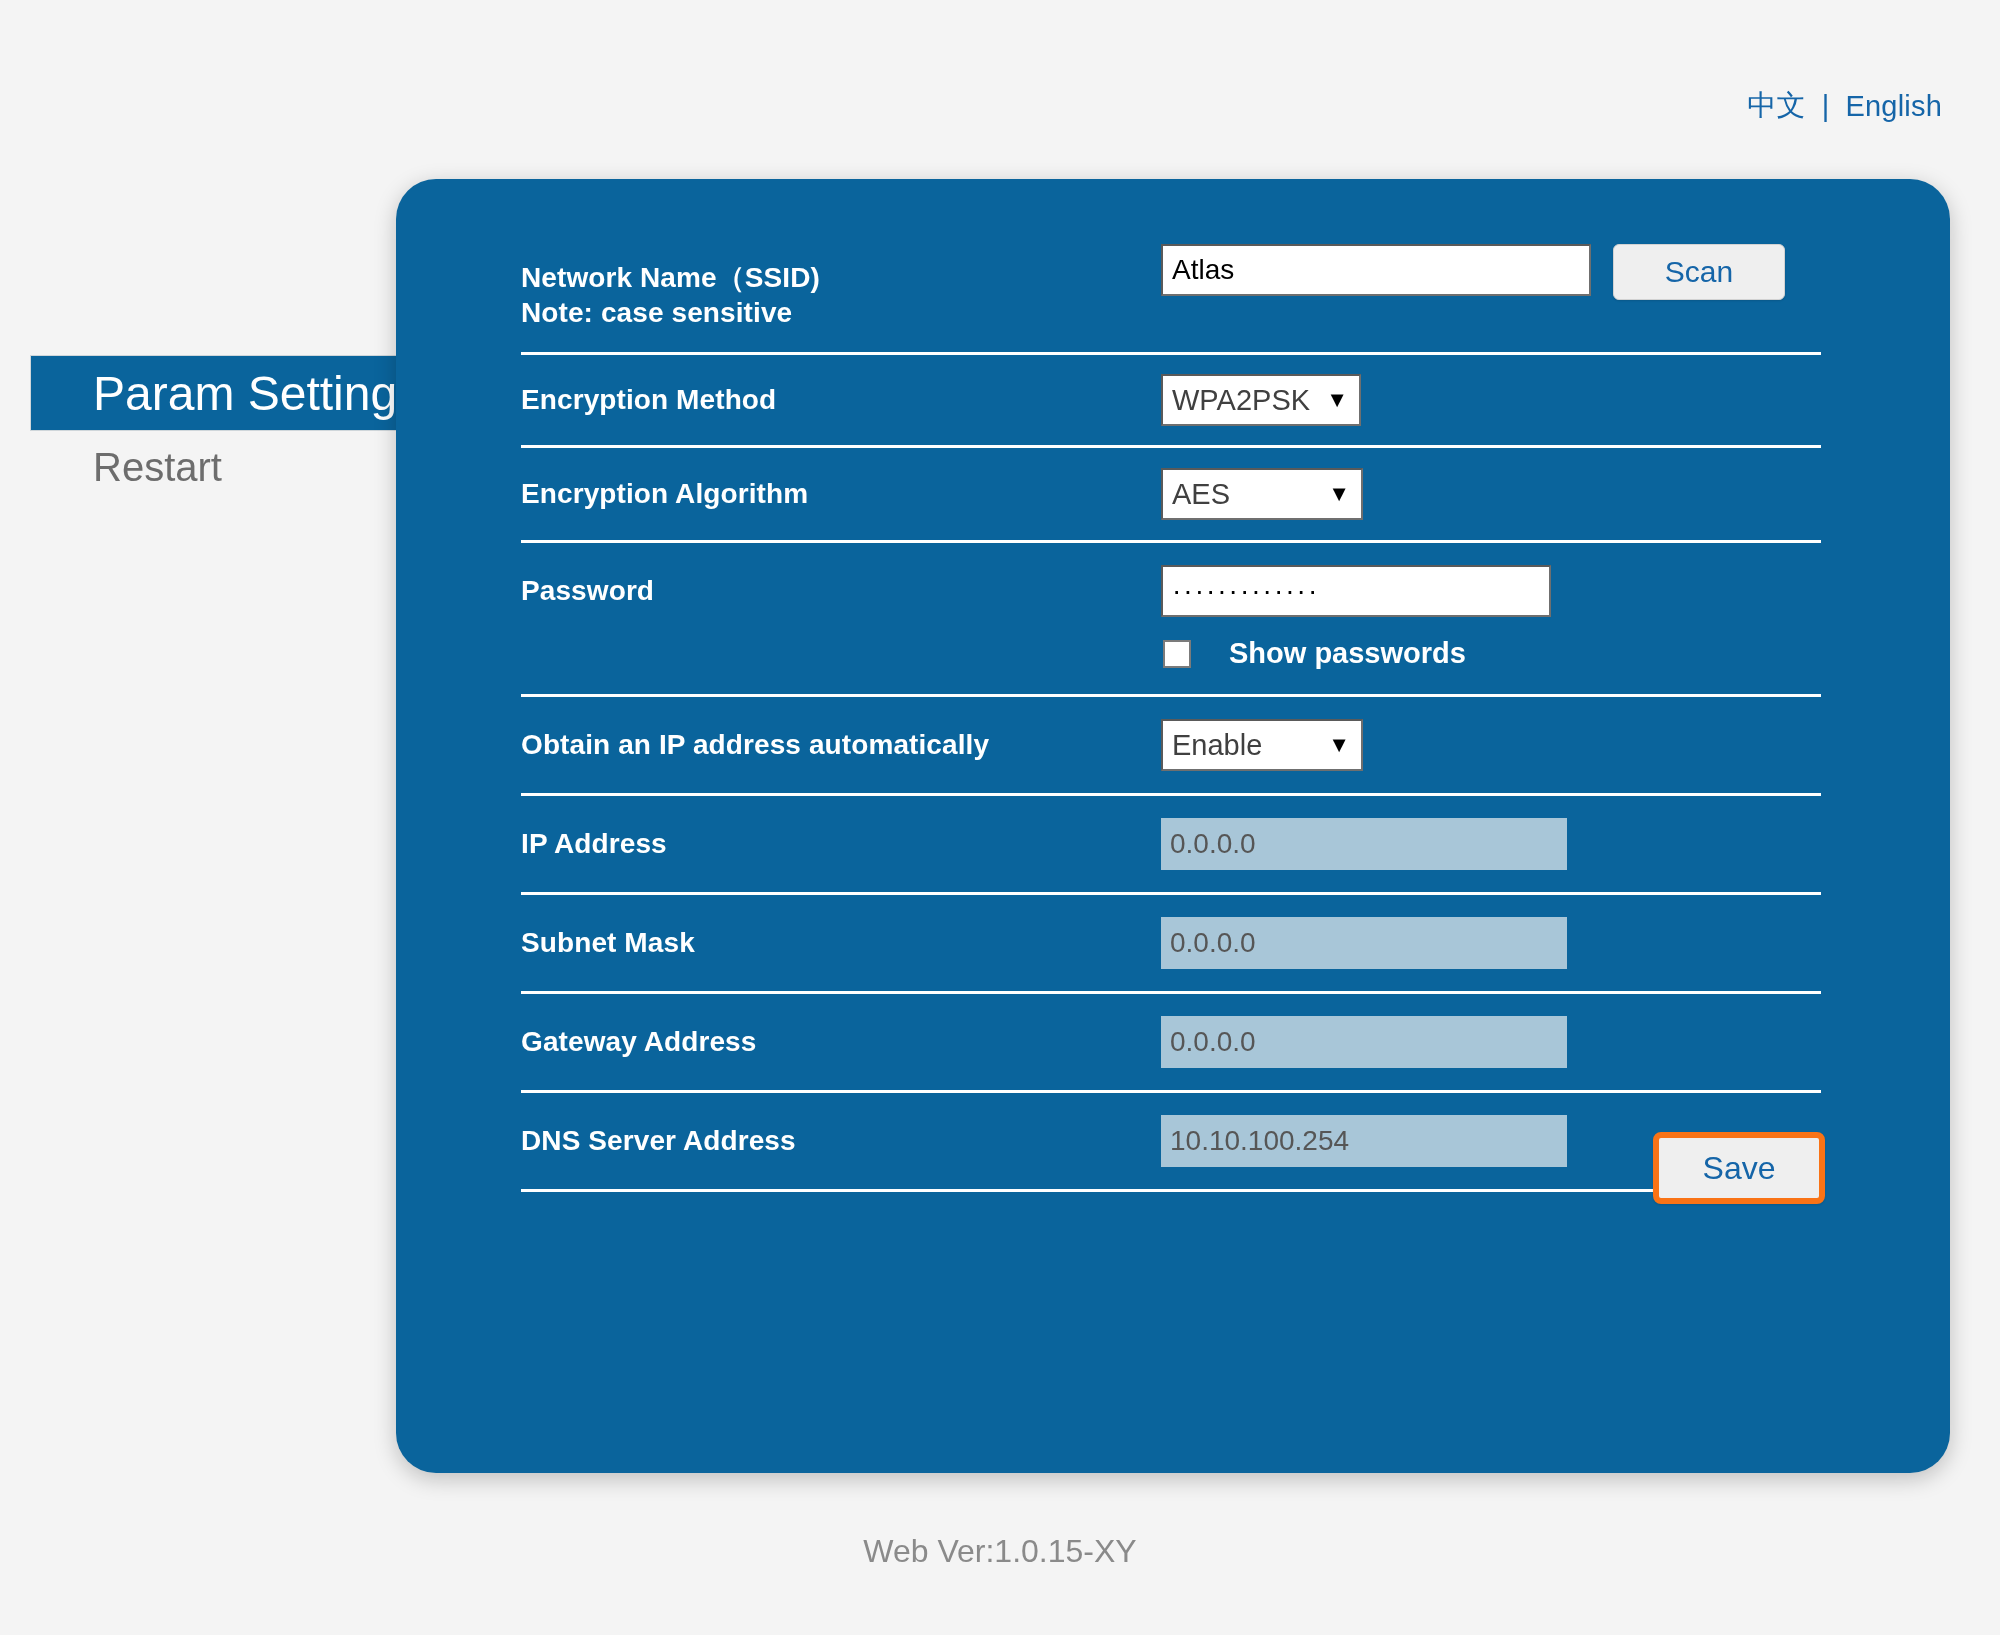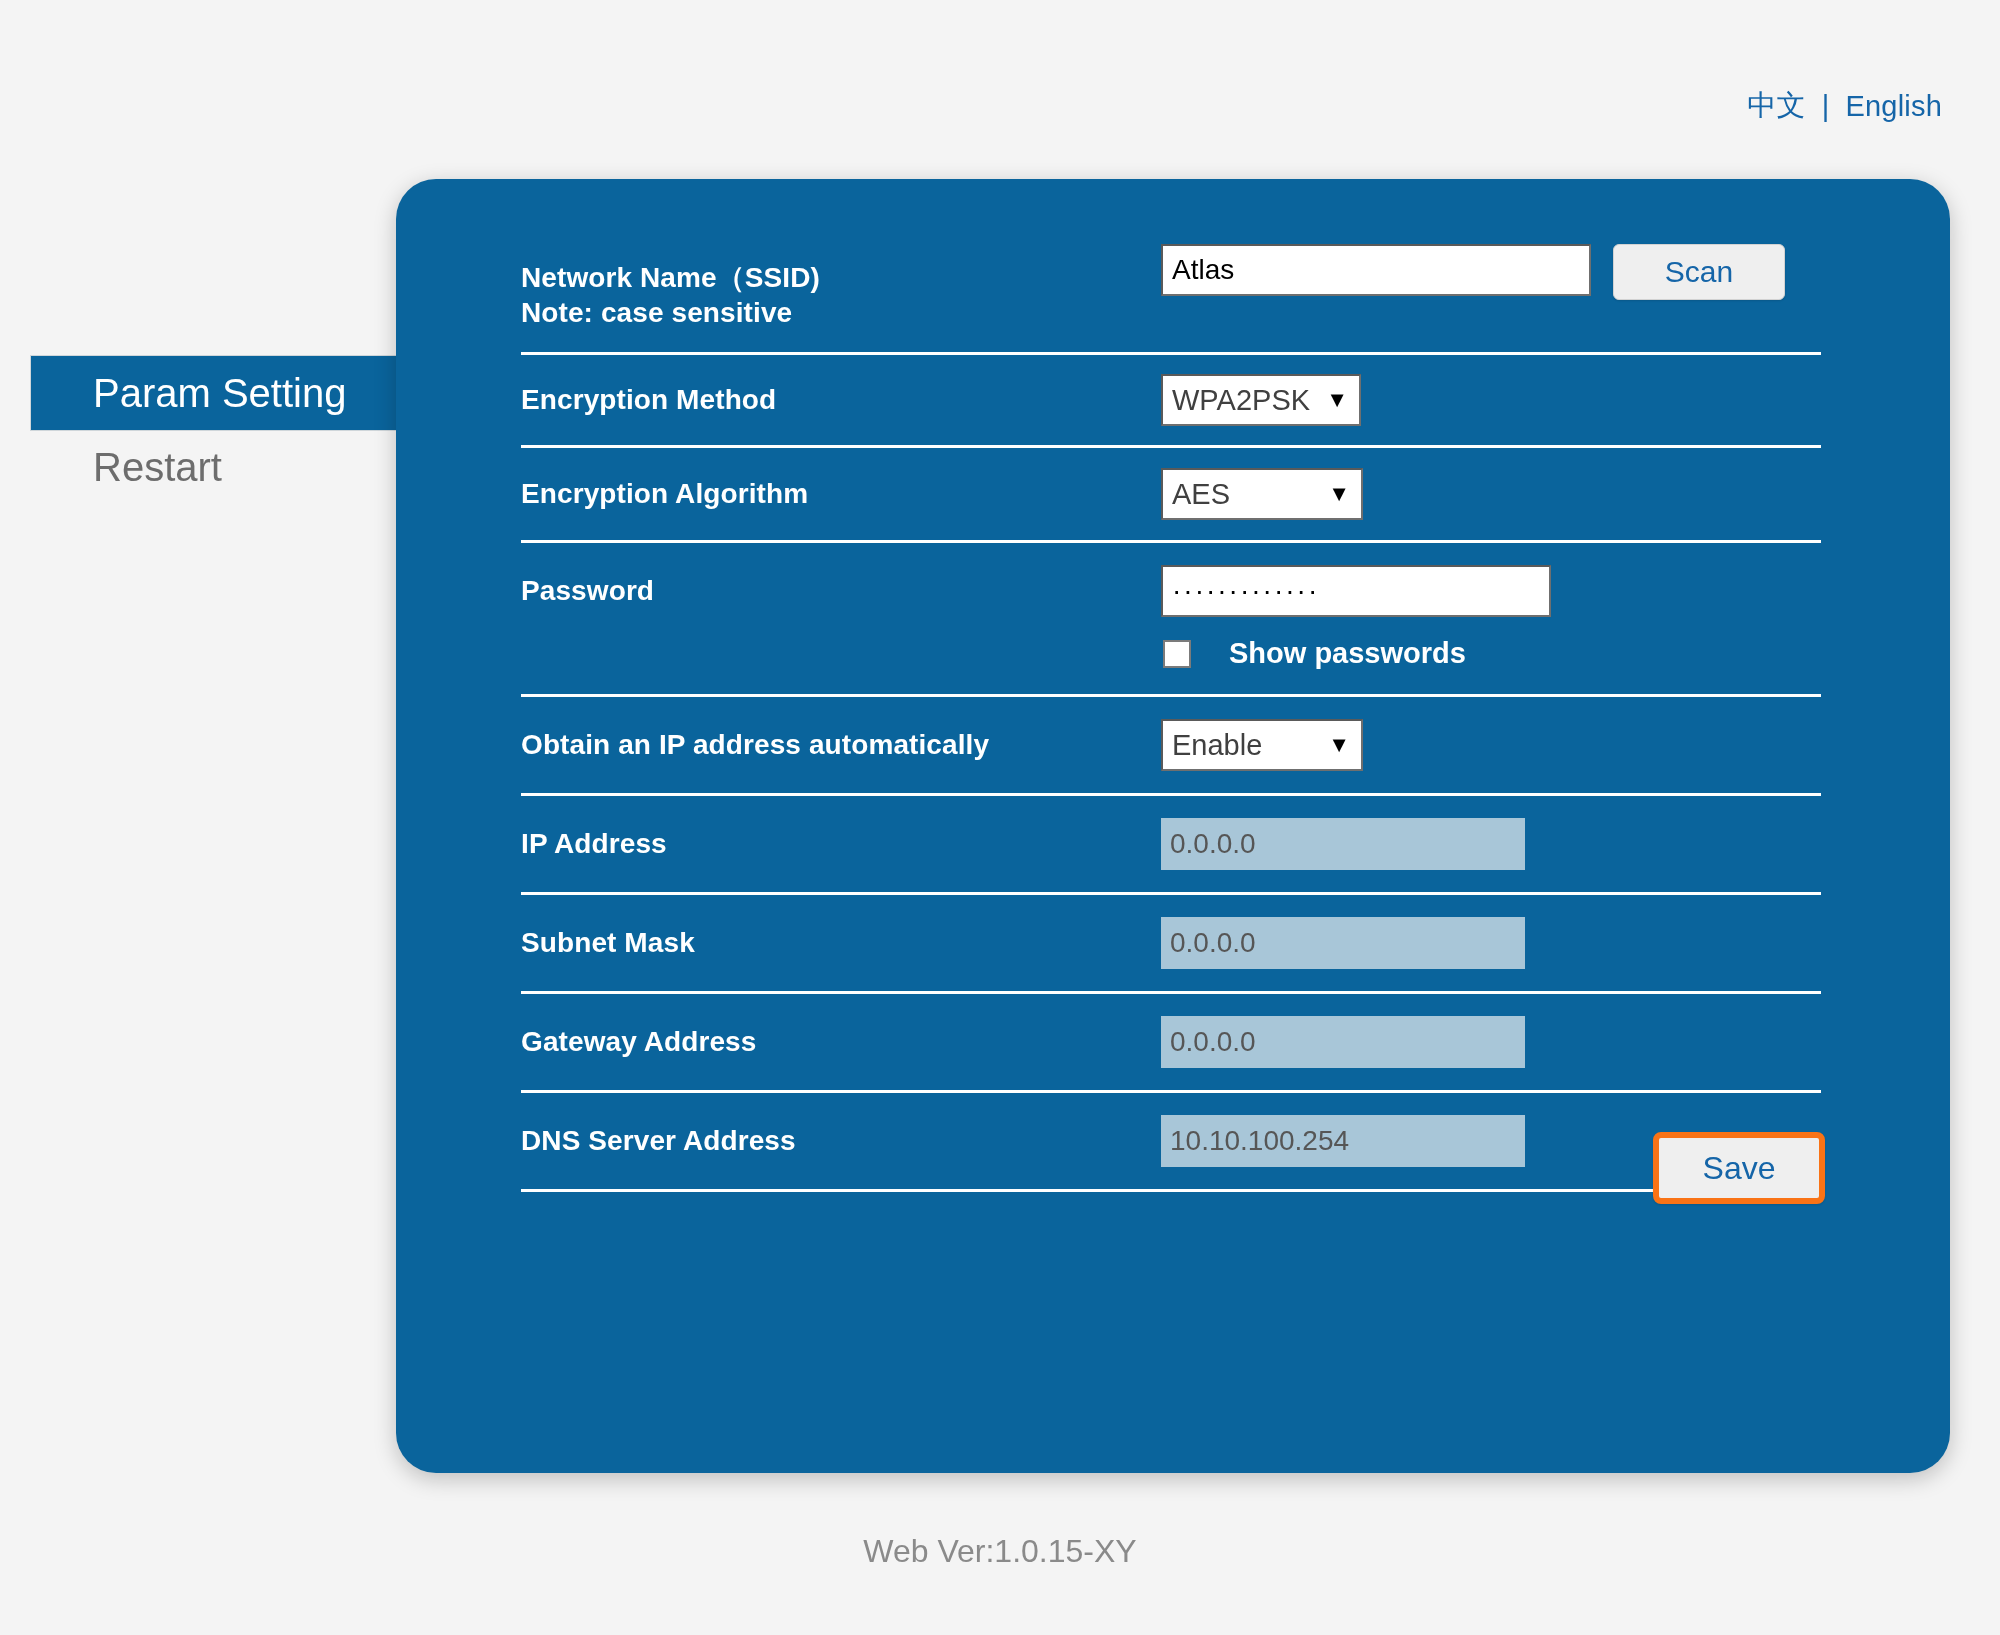--- a/index.html
+++ b/index.html
@@ -46,21 +46,21 @@
     z-index: 1;
   }
   .menu-item-active {
     background: #0a649c;
     color: #ffffff;
     height: 76px;
     margin-left: 30px;
     display: flex;
     align-items: center;
     padding-left: 62px;
-    font-size: 40px;
+    font-size: 48px;
     box-sizing: border-box;
     border: 1px solid #cfd6da;
     white-space: nowrap;
   }
   .menu-item {
     color: #6d6d6d;
     height: 72px;
     display: flex;
     align-items: center;
     padding-left: 93px;
@@ -135,21 +135,21 @@
     font-size: 28px;
     color: #000000;
     padding: 0 9px;
     outline: none;
   }
   .pw-input {
     width: 390px;
     letter-spacing: 2px;
   }
   .ro-input {
-    width: 364px;
+    width: 406px;
     height: 52px;
     box-sizing: border-box;
     background: #a8c6d8;
     border: none;
     font-family: "Liberation Sans", sans-serif;
     font-size: 28px;
     color: #565656;
     padding: 0 9px;
     outline: none;
   }

